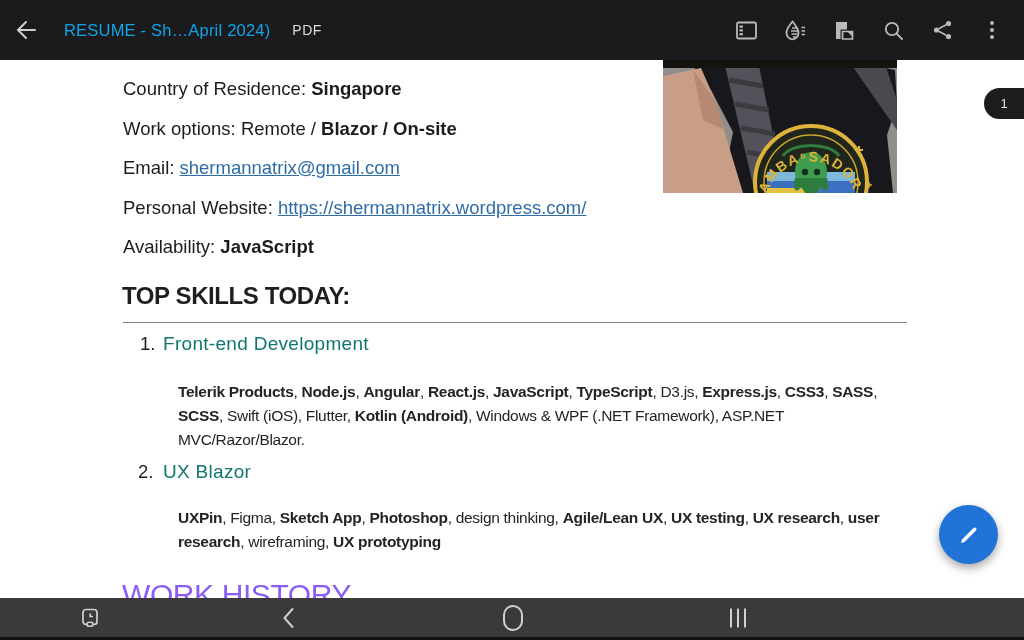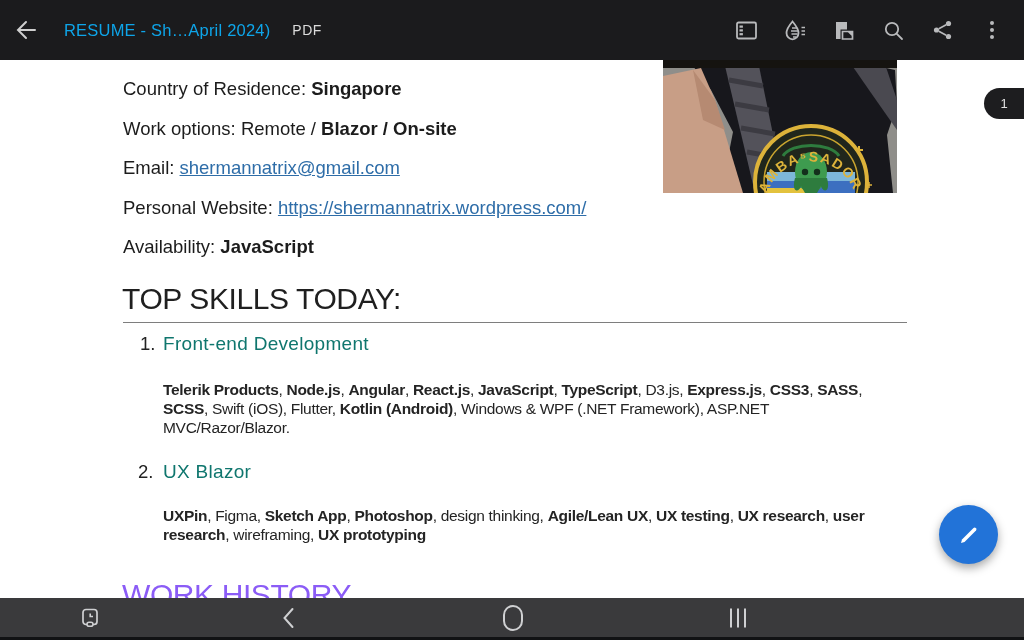--- a/index.html
+++ b/index.html
@@ -29,29 +29,29 @@
 
   
   .doc { position:absolute; top:60px; left:0; width:1024px; height:580px; background:#ffffff; }
 
   .contact { position:absolute; left:123px; top:6px; color:#1c1c1c; }
   .contact .line { font-size:18.5px; line-height:24px; margin-bottom:15.5px; white-space:nowrap;margin-top:11px; }
   .b { font-weight:bold; }
   a.link { color:#2e6da8; text-decoration:underline; cursor:pointer; }
 
   .skills-heading {
-    position:absolute; left:122px; top:222px; font-size:30px; color:#1f1f1f;
-    font-weight:400; letter-spacing:-0.4px; white-space:nowrap;
+    position:absolute; left:122px; top:222px; font-size:24px; color:#1f1f1f;
+    font-weight:700; letter-spacing:-0.4px; white-space:nowrap;
   }
   .rule { position:absolute; left:123px; top:262px; width:784px; height:1px; background:#7e7e7e; }
 
   .li-num { position:absolute; font-size:18.5px; color:#222; }
   .li-title { position:absolute; left:163px; font-size:19px; letter-spacing:0.3px; color:#0f766e; white-space:nowrap; }
   .li-para {
-    position:absolute; left:163px; width:728px; font-size:15.5px; line-height:19px;
+    position:absolute; left:178px; width:728px; font-size:15.5px; line-height:24px;
     letter-spacing:-0.3px; color:#242424;
   }
 
   .next-heading {
     position:absolute; left:122px; top:518px; font-size:30px; color:#8b5cf6;
     font-weight:500; letter-spacing:-0.4px; white-space:nowrap;
   }
 
   
   .photo { position:absolute; left:663px; top:0px; width:234px; height:133px; overflow:hidden; }

